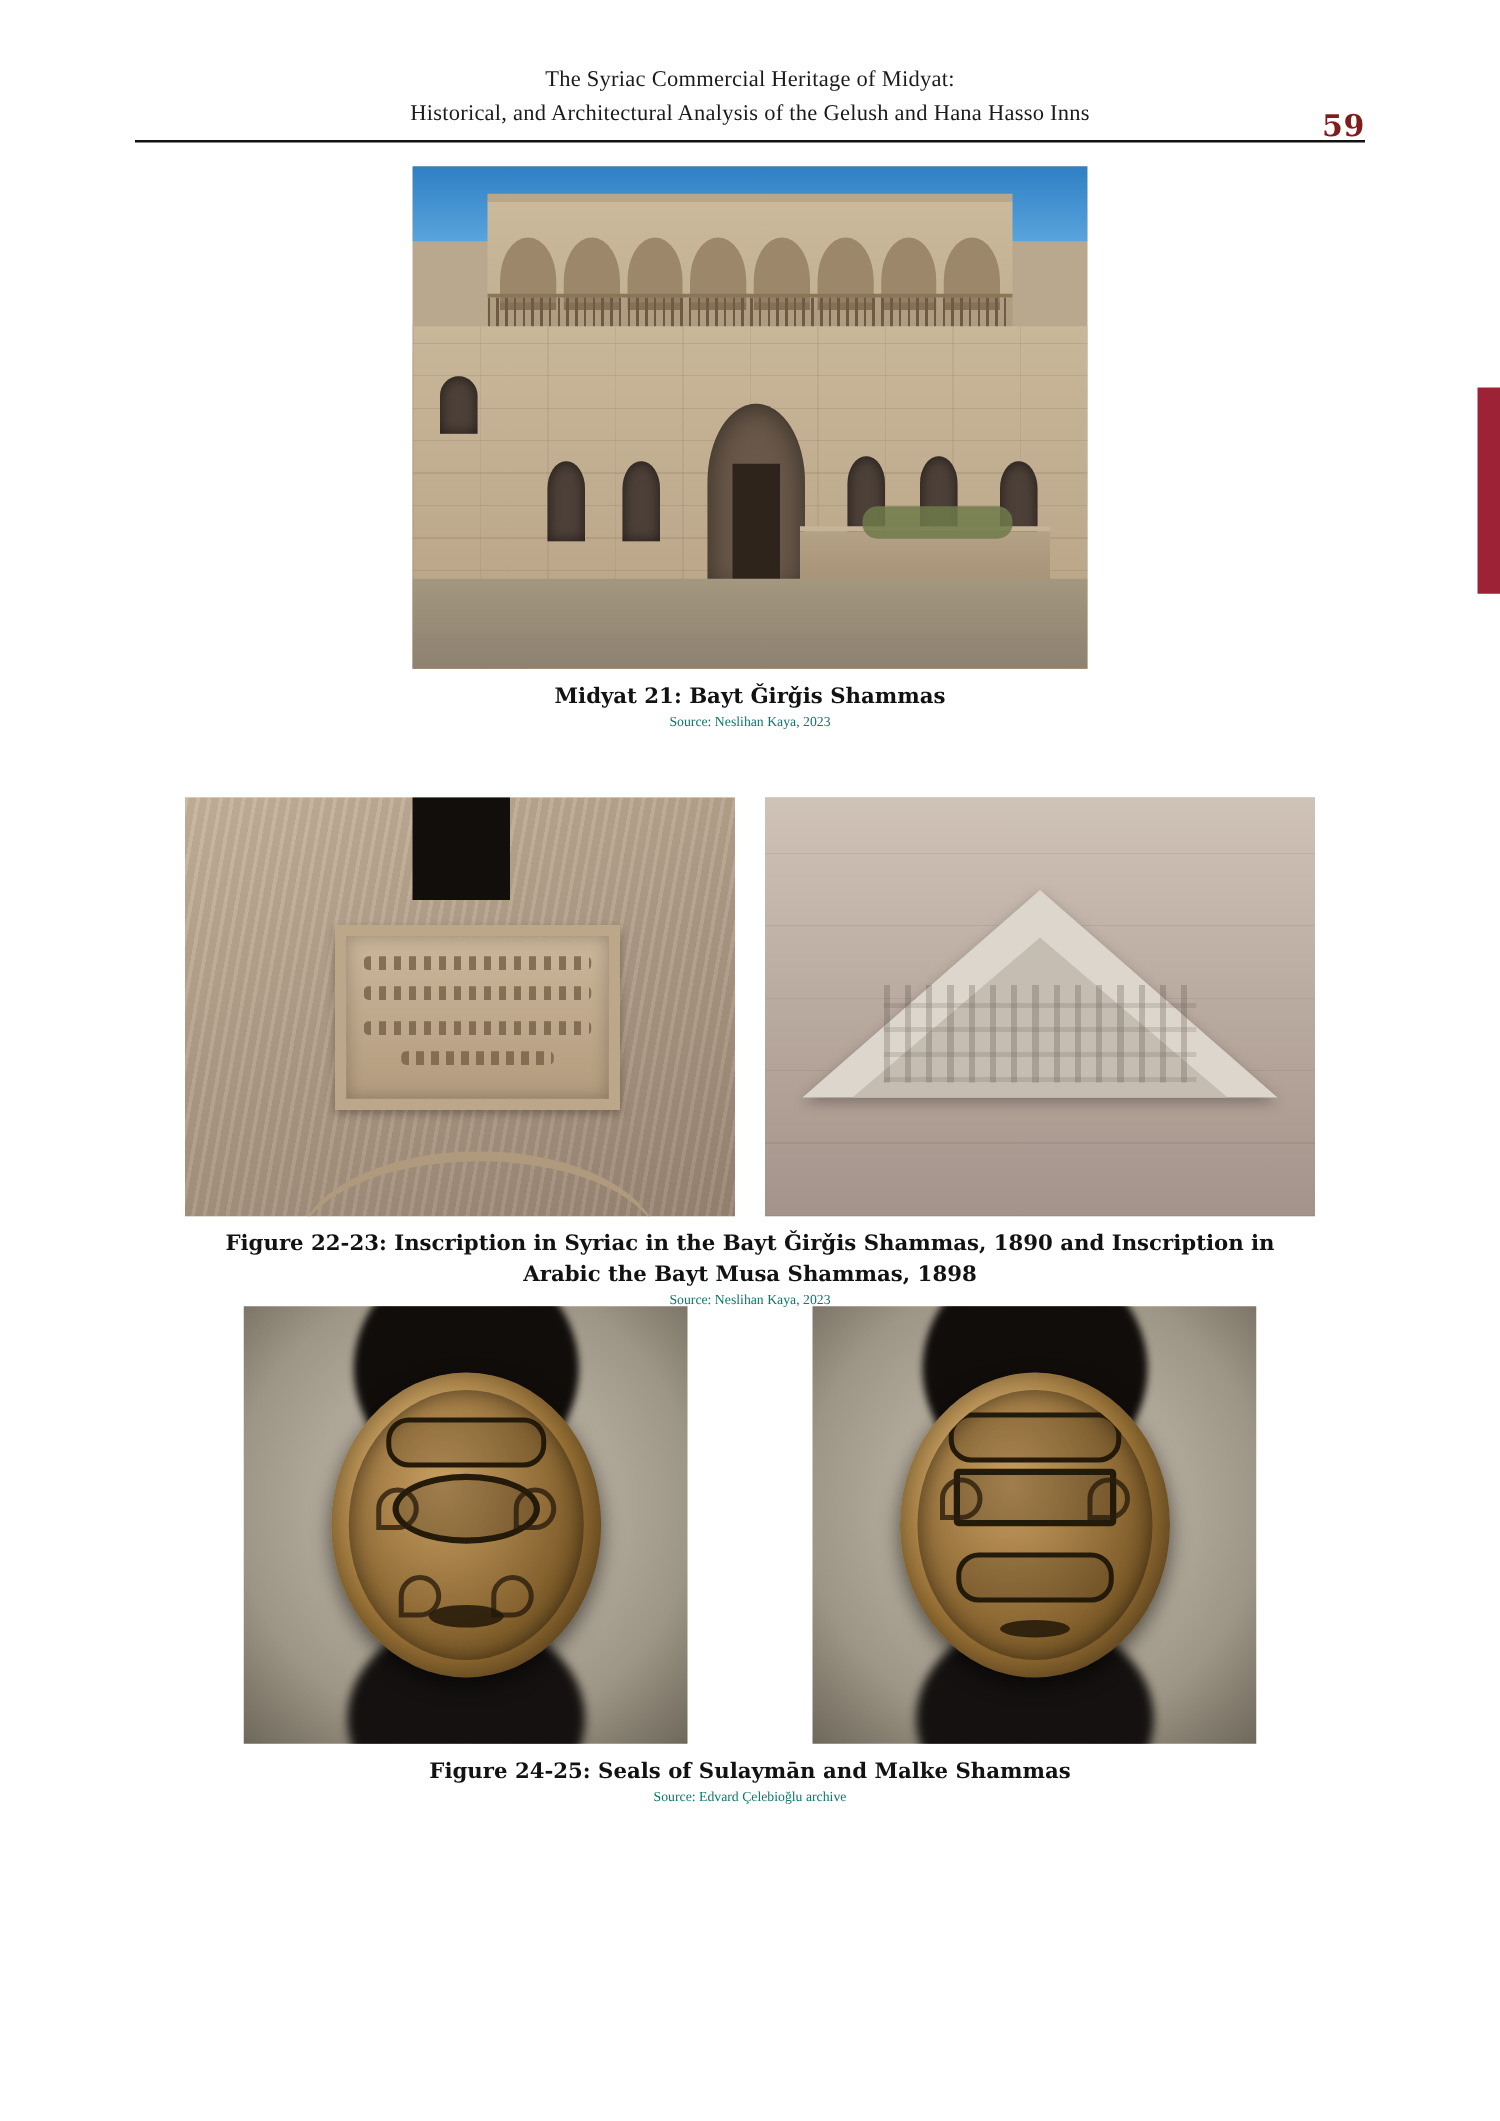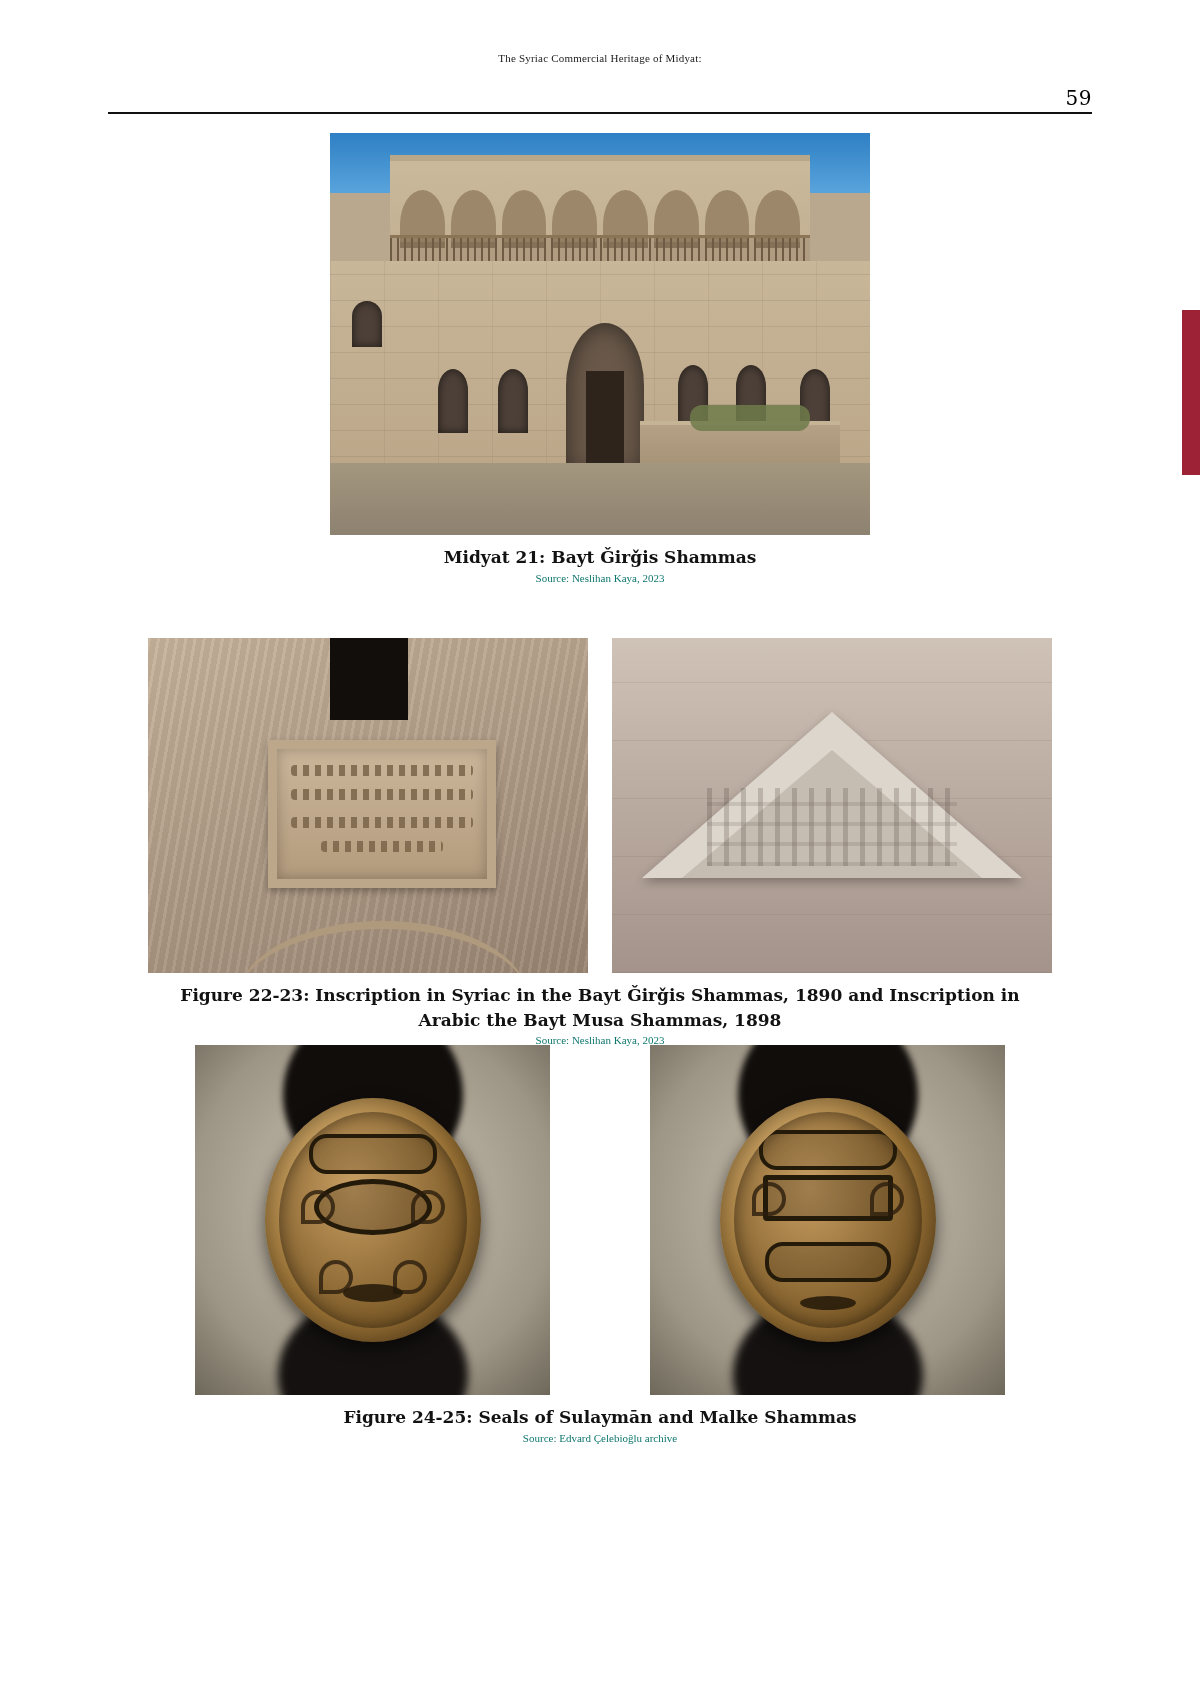--- a/index.html
+++ b/index.html
@@ -25,21 +25,21 @@
   .header {
     position: absolute;
     left: 0;
     right: 0;
     top: 50px;
     display: flex;
     flex-direction: column;
     align-items: center;
   }
   .header-line1, .header-line2 {
-    font-size: 11px;
+    font-size: 18px;
     letter-spacing: 0.2px;
     line-height: 1.5;
     color: #1b1b1b;
     text-align: center;
     white-space: nowrap;
   }
   .rule-wrap {
     position: absolute;
     left: 108px;
     right: 108px;
@@ -48,24 +48,24 @@
   }
   .rule {
     width: 100%;
     height: 2px;
     background: #111111;
   }
   .page-number {
     position: absolute;
     right: 108px;
     top: 86px;
-    font-size: 20px;
-    font-weight: normal;
+    font-size: 24px;
+    font-weight: bold;
     font-family: "DejaVu Serif", serif;
-    color: #000000;
+    color: #7f1d1d;
     letter-spacing: 0.5px;
   }
 
   
   .side-tab {
     position: absolute;
     right: 0;
     top: 310px;
     width: 18px;
     height: 165px;
@@ -334,20 +334,21 @@
     opacity: .8;
   }
 </style>
 </head>
 <body>
 
 <div class="page">
 
   <div class="header">
     <div class="header-line1">The Syriac Commercial Heritage of Midyat:</div>
+    <div class="header-line2">Historical, and Architectural Analysis of the Gelush and Hana Hasso Inns</div>
   </div>
   <div class="rule-wrap">
     <div class="rule"></div>
   </div>
   <div class="page-number">59</div>
 
   <div class="side-tab"></div>
 
   <div class="fig-block" id="fig21">
     <div class="photo21">

